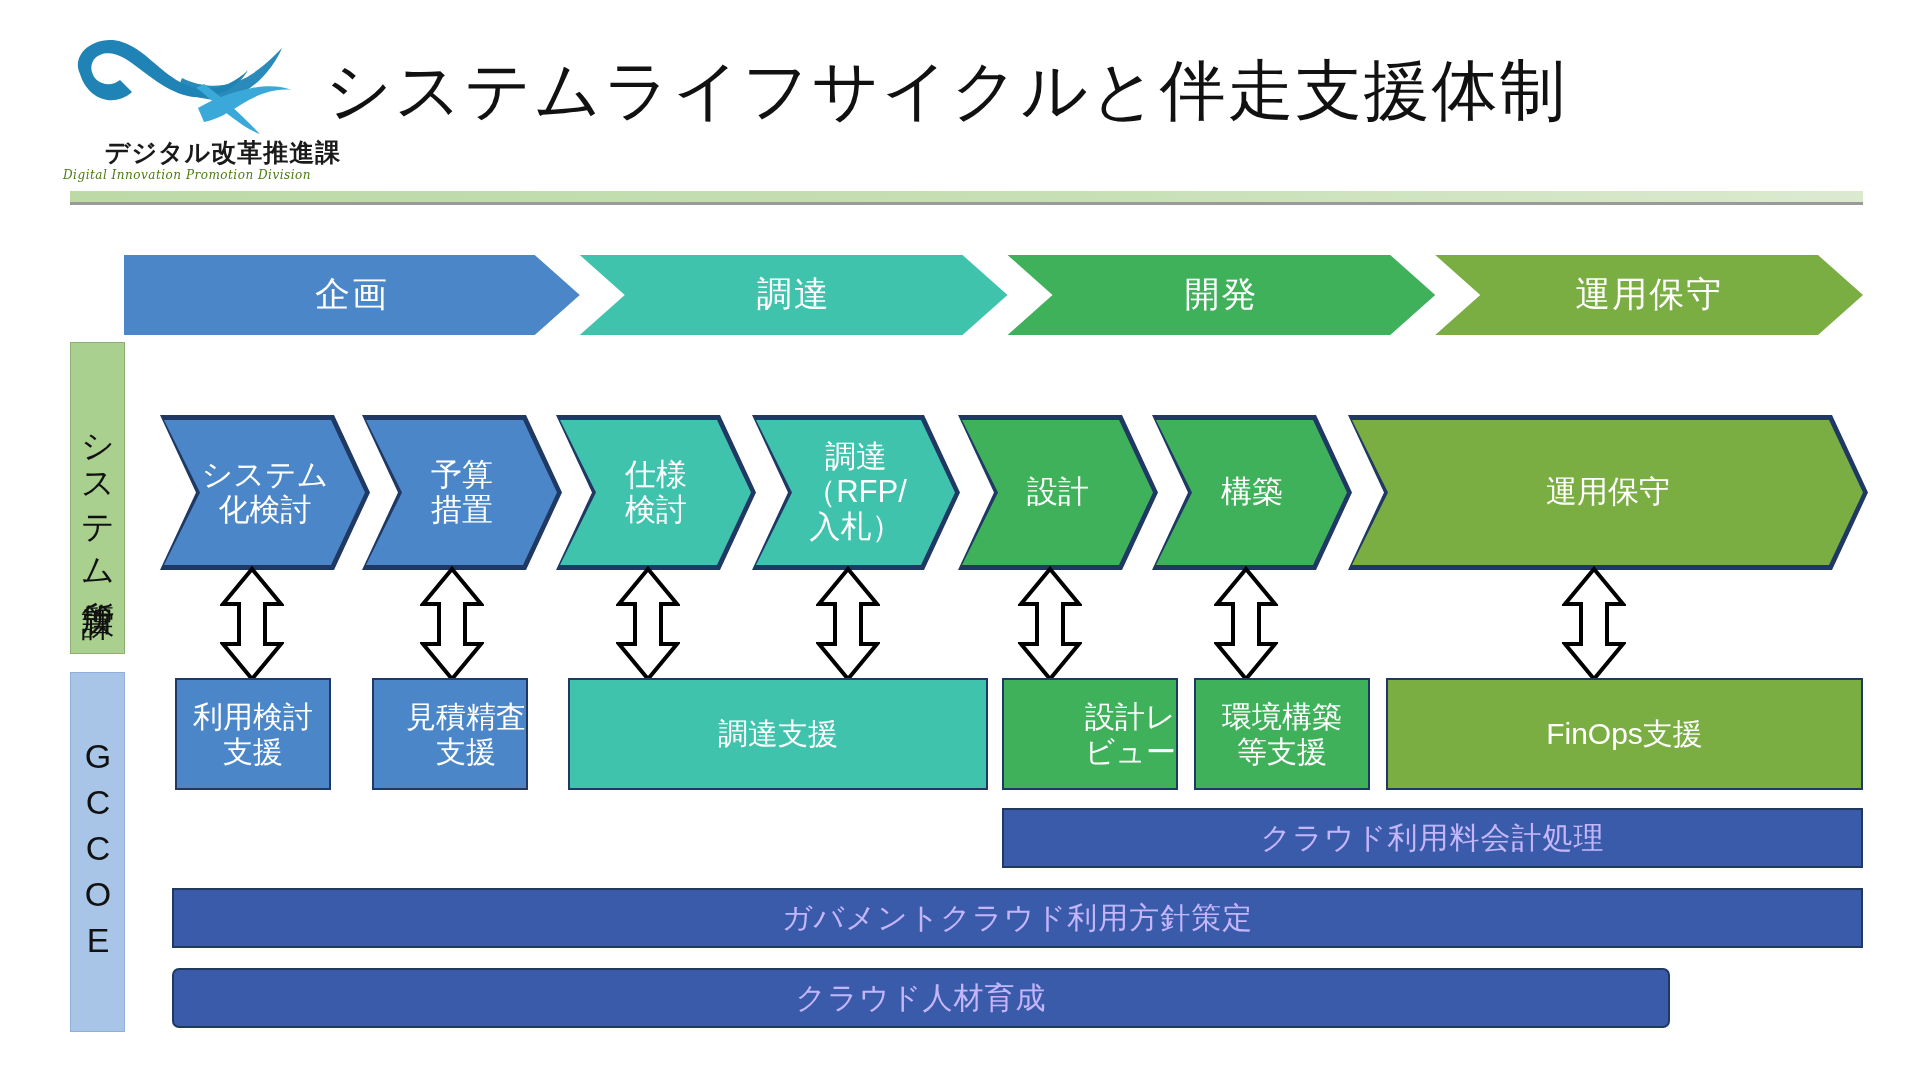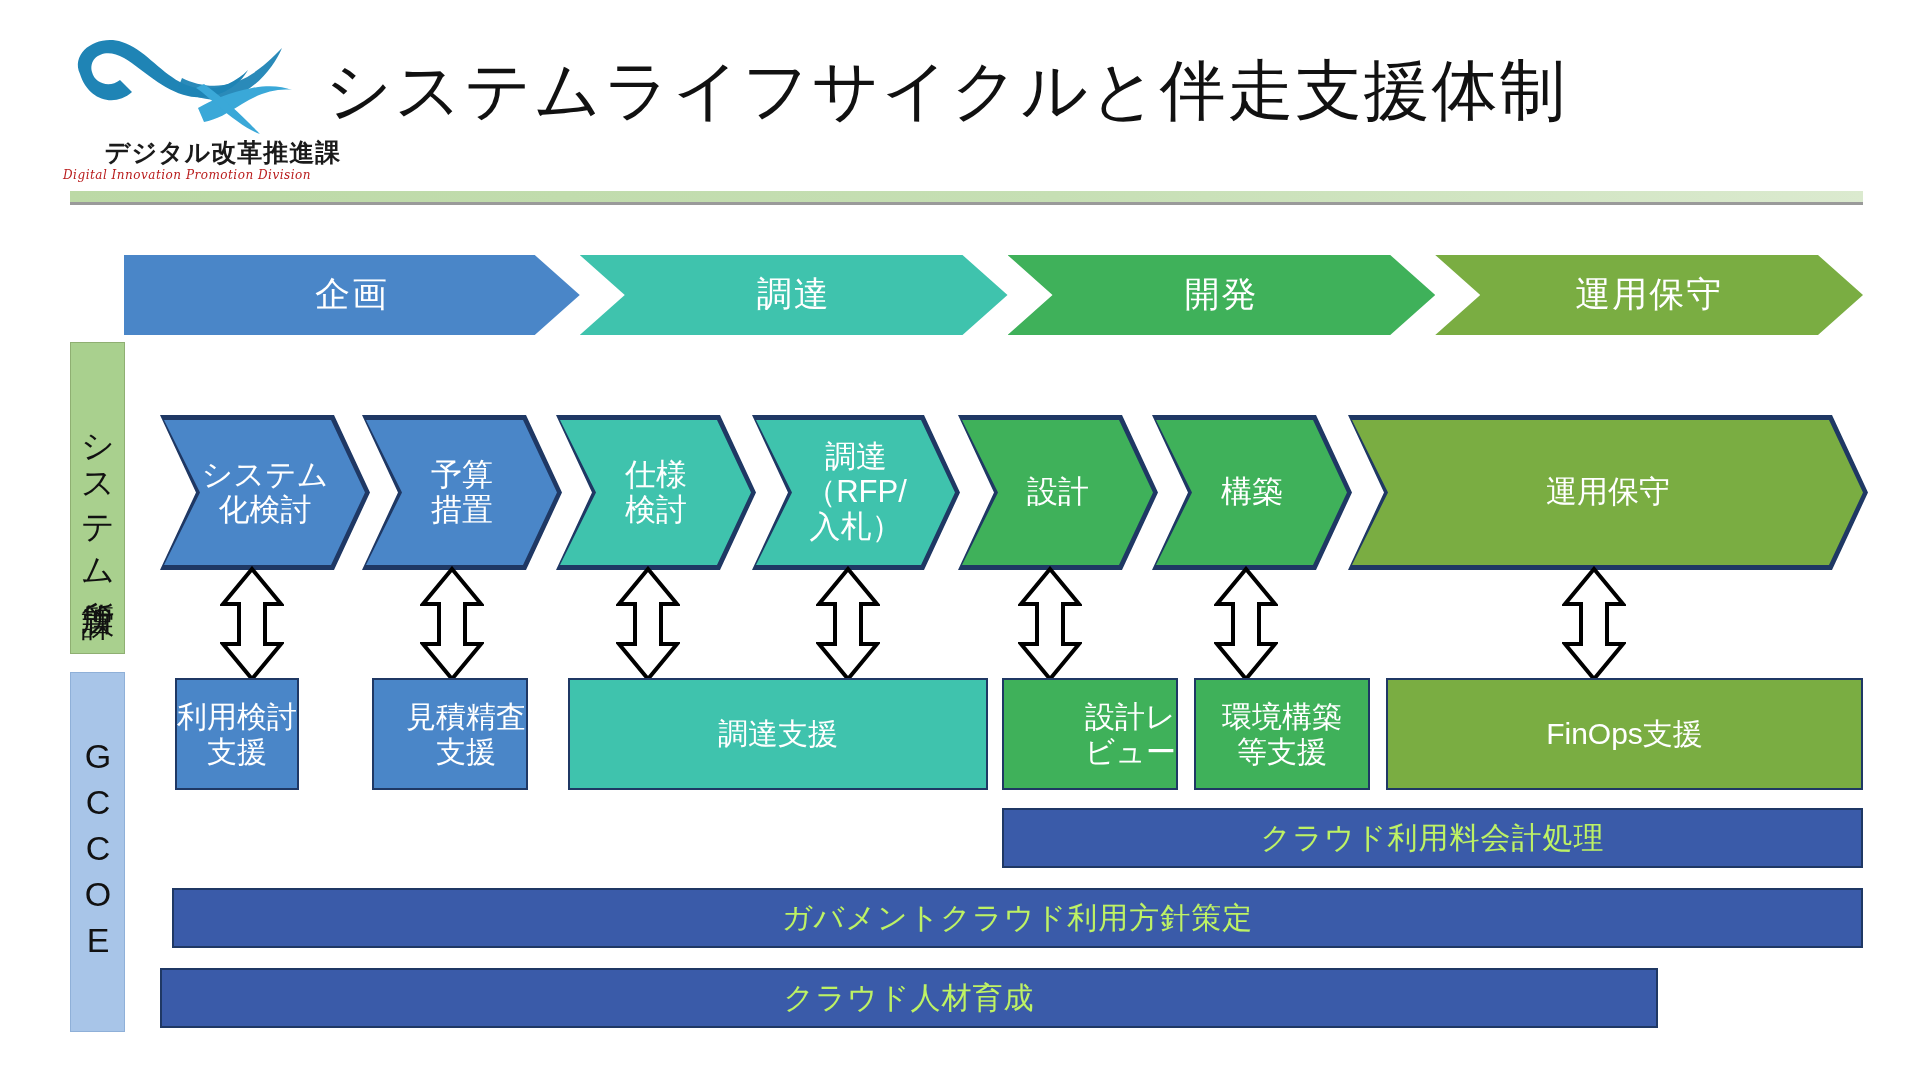--- a/index.html
+++ b/index.html
@@ -13,21 +13,21 @@
   #logo-wrap{position:absolute;left:62px;top:26px;width:250px;height:150px;}
   #logo-mark{position:absolute;left:0;top:0;width:250px;height:110px;}
   #logo-jp{
     position:absolute;left:0;top:110px;width:250px;text-align:center;
     font-family:"DejaVu Serif","Liberation Serif",serif;
     font-size:25px;font-weight:700;color:#1a1a1a;letter-spacing:1px;white-space:nowrap;margin-left:36px;
   }
   #logo-en{
     position:absolute;left:0;top:142px;width:250px;text-align:center;
     font-family:"DejaVu Serif","Liberation Serif",serif;
-    font-size:12px;color:#b91c1c;letter-spacing:0.5px;white-space:nowrap;
+    font-size:12px;color:#4d7c0f;letter-spacing:0.5px;white-space:nowrap;
     font-style:italic;
   }
   #page-title{
     position:absolute;left:325px;top:46px;
     font-size:66px;color:#111111;letter-spacing:2px;white-space:nowrap;
     font-weight:400;
   }
   #divider{
     position:absolute;left:70px;top:191px;width:1793px;height:11px;
     background:linear-gradient(to right,#bcd9a6 0%,#c6dfb4 55%,#dbeacf 100%);
@@ -79,21 +79,21 @@
   .sbox{
     position:absolute;top:678px;height:112px;
     display:flex;align-items:center;justify-content:center;
     color:#ffffff;font-size:30px;line-height:1.18;text-align:center;
     border:2px solid #1f3864;box-sizing:border-box;
   }
   
   .bbar{
     position:absolute;height:60px;background:#3a5ba9;border:2px solid #1f3864;
     display:flex;align-items:center;justify-content:center;
-    color:#bef264;font-size:30px;letter-spacing:1px;box-sizing:border-box;
+    color:#c4b5fd;font-size:30px;letter-spacing:1px;box-sizing:border-box;
   }
 </style>
 </head>
 <body>
 
 <div id="header">
 
   <div id="logo-wrap">
     <svg id="logo-mark" viewBox="0 0 250 110">
       <path d="M 18 48 C 8 26, 36 8, 60 16 C 82 23, 96 44, 118 56 C 142 69, 168 62, 186 44
@@ -187,21 +187,21 @@
         </svg></div>
       <div class="biarrow" style="left: 1214px;"><svg viewBox="0 0 64 116" width="64" height="116">
           <polygon points="32,3 61,38 45,38 45,78 61,78 32,113 3,78 19,78 19,38 3,38" fill="#ffffff" stroke="#000000" stroke-width="4" stroke-linejoin="miter"></polygon>
         </svg></div>
       <div class="biarrow" style="left: 1562px;"><svg viewBox="0 0 64 116" width="64" height="116">
           <polygon points="32,3 61,38 45,38 45,78 61,78 32,113 3,78 19,78 19,38 3,38" fill="#ffffff" stroke="#000000" stroke-width="4" stroke-linejoin="miter"></polygon>
         </svg></div>
     </div>
 
   <div id="support-row">
-      <div class="sbox" style="left: 175px; width: 124px; background: rgb(74, 134, 200);">
+      <div class="sbox" style="left: 175px; width: 156px; background: rgb(74, 134, 200);">
         <div>利用検討<br>支援</div>
       </div>
       <div class="sbox" style="left: 372px; width: 156px; background: rgb(74, 134, 200); justify-content: flex-end;">
         <div>見積精査<br>支援</div>
       </div>
       <div class="sbox" style="left: 568px; width: 420px; background: rgb(63, 195, 173);">
         <div>調達支援</div>
       </div>
       <div class="sbox" style="left: 1002px; width: 176px; background: rgb(63, 177, 90); justify-content: flex-end;">
         <div>設計レ<br>ビュー</div>
@@ -214,18 +214,18 @@
       </div>
     </div>
 
   <div id="bottom-rows">
       <div class="bbar" style="left: 1002px; width: 861px; top: 808px; background: rgb(58, 91, 169);">
         <span>クラウド利用料会計処理</span>
       </div>
       <div class="bbar" style="left: 172px; width: 1691px; top: 888px; background: rgb(58, 91, 169);">
         <span>ガバメントクラウド利用方針策定</span>
       </div>
-      <div class="bbar" style="left: 160px; width: 1498px; top: 968px; background: rgb(58, 91, 169);">
+      <div class="bbar" style="left: 172px; width: 1498px; top: 968px; background: rgb(58, 91, 169); border-radius: 7px;">
         <span>クラウド人材育成</span>
       </div>
     </div>
 
 </div>
 
 </body></html>

